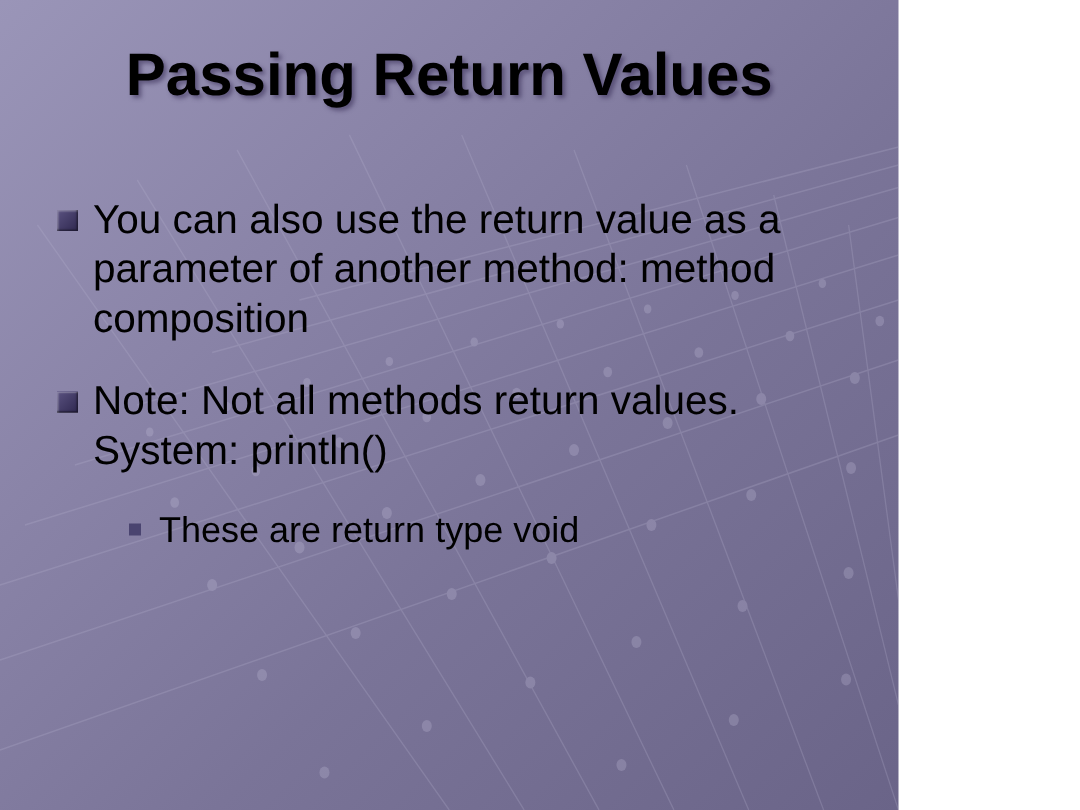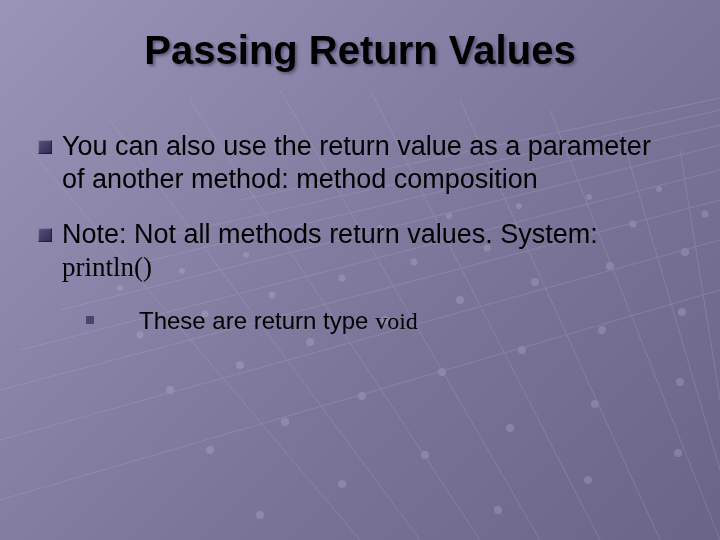--- a/index.html
+++ b/index.html
@@ -8,21 +8,21 @@
     box-sizing: border-box;
   }
   body {
     width: 720px;
     height: 540px;
     overflow: hidden;
     font-family: Arial, Helvetica, sans-serif;
     color: #000;
   }
   .slide {
-    width: 720px;
+    width: 599px;
     height: 540px;
     position: relative;
     background: linear-gradient(135deg, #9a95b8 0%, #8a84a8 30%, #7a7498 60%, #6a6488 100%);
   }
   .grid-overlay {
     position: absolute;
     top: 0;
     left: 0;
     width: 100%;
     height: 100%;
@@ -66,29 +66,28 @@
     color: #000;
   }
   .code-line {
     font-family: "Courier New", Courier, monospace;
     font-size: 22px;
     color: #000;
     margin: 18px 0 30px 0;
     white-space: pre;
   }
   .inline-code {
-    font-family: Liberation Serif, serif;
+    font-family: Liberation Sans, sans-serif;
     text-align: right;
   }
   .sub-row {
     display: flex;
     align-items: flex-start;
     margin-left: 48px;
     margin-top: 14px;
-    gap: 33px;
   }
   .sub-bullet {
     flex: 0 0 auto;
     width: 8px;
     height: 8px;
     margin-top: 10px;
     margin-right: 12px;
     background: #4a4470;
   }
   .sub-text {

